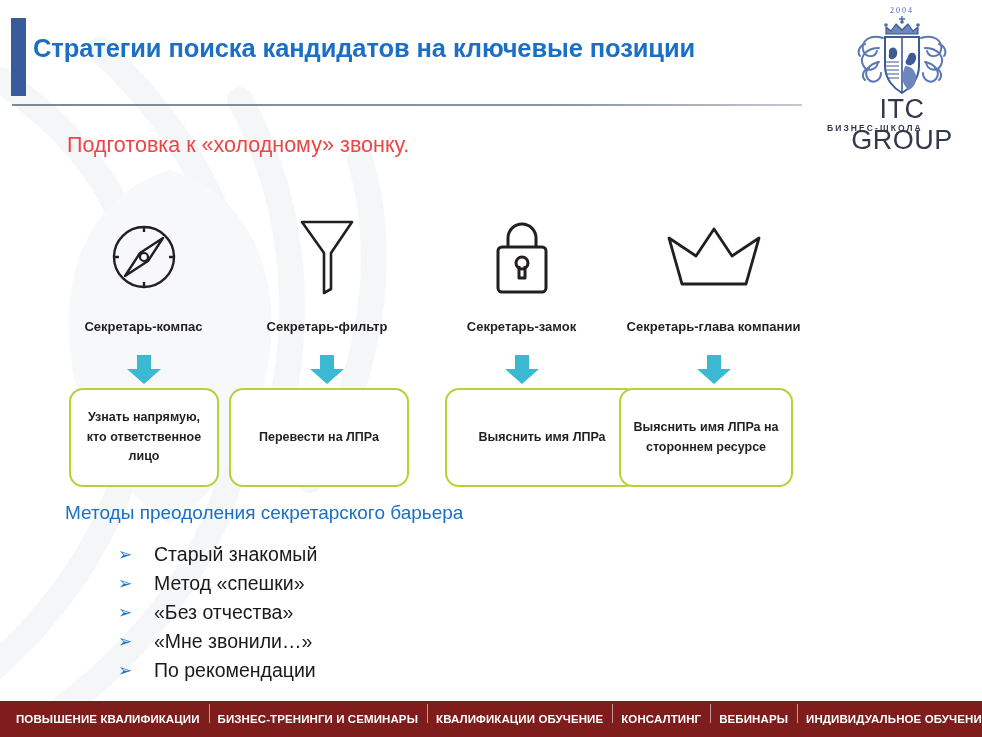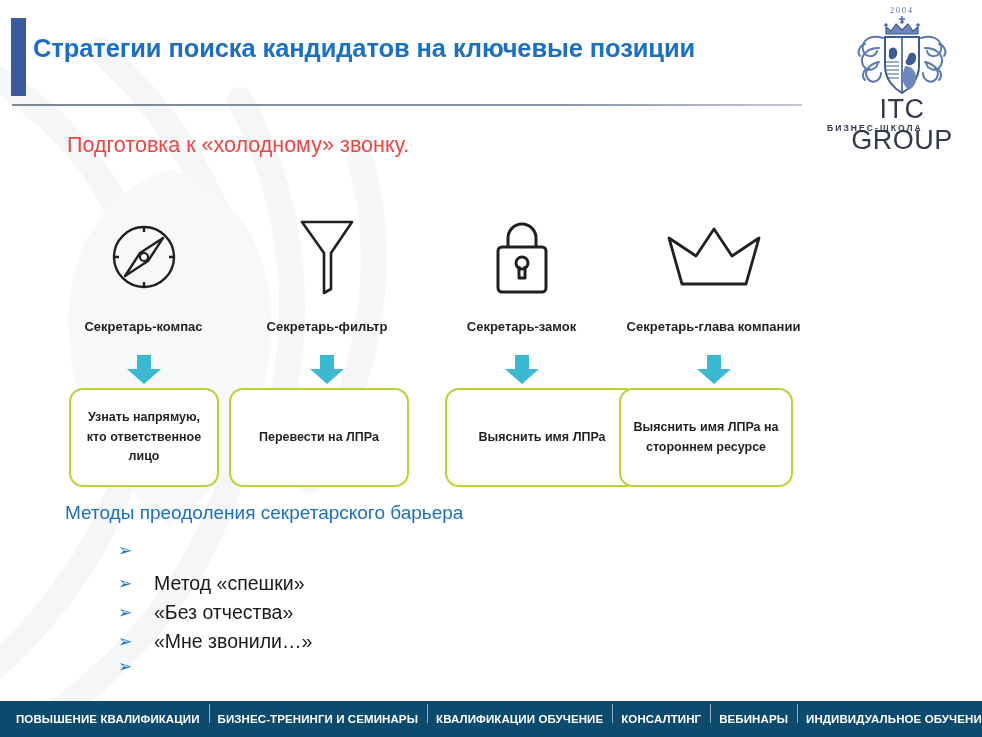--- a/index.html
+++ b/index.html
@@ -198,21 +198,21 @@
     white-space: nowrap;
   }
 
   
   .footer {
     position: absolute;
     left: 0;
     bottom: 0;
     width: 982px;
     height: 36px;
-    background: #0c4a6e;
+    background: #7f1d1d;
     display: flex;
     align-items: center;
     justify-content: space-between;
     padding: 0 7px;
     box-sizing: border-box;
   }
   .footer-item {
     color: #ffffff;
     font-size: 11.5px;
     font-weight: bold;
@@ -371,35 +371,37 @@
       <div class="box-text">Выяснить имя ЛПРа на стороннем ресурсе</div>
     </div>
 
   </div>
 
   <div class="methods-heading">Методы преодоления секретарского барьера</div>
 
   <div class="bullet-list">
     <div class="bullet">
       <span class="bullet-marker">➢</span>
+      <span class="bullet-text">Старый знакомый</span>
     </div>
     <div class="bullet">
       <span class="bullet-marker">➢</span>
       <span class="bullet-text">Метод «спешки»</span>
     </div>
     <div class="bullet">
       <span class="bullet-marker">➢</span>
       <span class="bullet-text">«Без отчества»</span>
     </div>
     <div class="bullet">
       <span class="bullet-marker">➢</span>
       <span class="bullet-text">«Мне звонили…»</span>
     </div>
     <div class="bullet">
       <span class="bullet-marker">➢</span>
+      <span class="bullet-text">По рекомендации</span>
     </div>
   </div>
 
   <div class="footer">
     <div class="footer-item">ПОВЫШЕНИЕ КВАЛИФИКАЦИИ</div>
     <div class="footer-item">БИЗНЕС-ТРЕНИНГИ И СЕМИНАРЫ</div>
     <div class="footer-item">КВАЛИФИКАЦИИ ОБУЧЕНИЕ</div>
     <div class="footer-item">КОНСАЛТИНГ</div>
     <div class="footer-item">ВЕБИНАРЫ</div>
     <div class="footer-item">ИНДИВИДУАЛЬНОЕ ОБУЧЕНИЕ</div>

